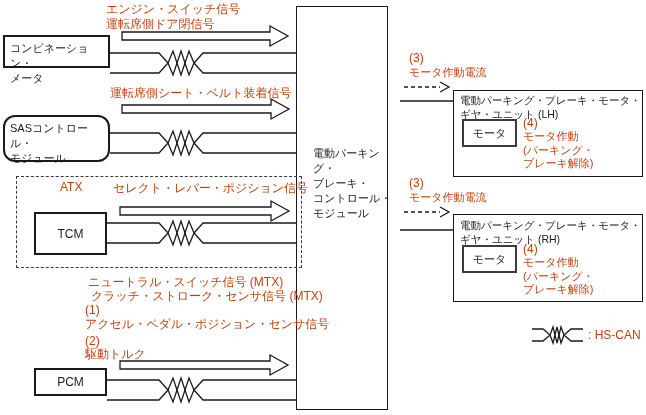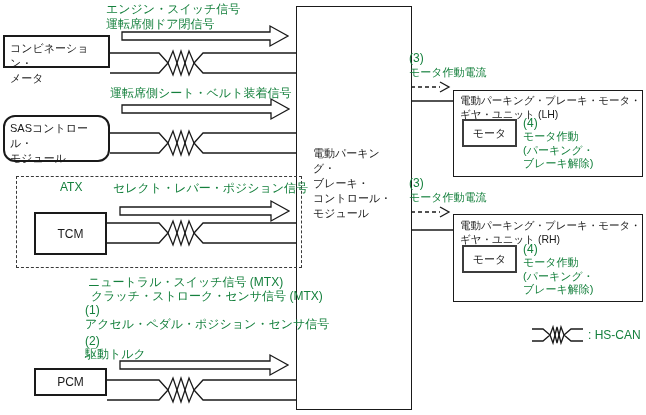--- a/index.html
+++ b/index.html
@@ -4,21 +4,21 @@
 <style>
   html,body{margin:0;padding:0;background:#fff;}
   #canvas{
     position:relative;width:646px;height:415px;background:#fff;overflow:hidden;
     font-family:"Liberation Sans","DejaVu Sans",sans-serif;color:#1a1a1a;
   }
   #wires{position:absolute;left:0;top:0;}
   .box{position:absolute;box-sizing:border-box;background:#fff;border:2px solid #1a1a1a;}
   .box.thin{border-width:1.5px;}
   .dashedbox{position:absolute;box-sizing:border-box;background:transparent;border:1.5px dashed #3a3a3a;}
-  .lbl{position:absolute;white-space:pre-line;font-size:11px;line-height:14px;color:#15803d;}
+  .lbl{position:absolute;white-space:pre-line;font-size:11px;line-height:14px;color:#c2410c;}
   .lbl.sig{font-size:12px;line-height:15px;}
   .lbl.latin{font-size:12px;line-height:14px;}
   .boxtext{position:absolute;white-space:pre-line;font-size:11px;line-height:15px;}
   .center{display:flex;align-items:center;justify-content:center;font-size:12px;}
   [data-bind]{white-space:pre-line;}
 </style>
 </head>
 <body>
 
 <div id="canvas">
@@ -93,21 +93,21 @@
   </div>
 
   <div class="box center" style="left:34px;top:212px;width:73px;height:43px;">
     <span data-bind="boxes.tcm">TCM</span>
   </div>
 
   <div class="box center" style="left:34px;top:368px;width:73px;height:28px;">
     <span data-bind="boxes.pcm">PCM</span>
   </div>
 
-  <div class="box thin" style="left:296px;top:6px;width:116px;height:404px;">
+  <div class="box thin" style="left:296px;top:6px;width:92px;height:404px;">
     <div class="boxtext" style="left:16px;top:139px;width:86px;" data-bind="boxes.epb_control_module">電動パーキング・
 ブレーキ・
 コントロール・
 モジュール</div>
   </div>
 
   <div class="box thin" style="left:453px;top:90px;width:190px;height:87px;">
     <div class="boxtext" style="left:6px;top:2px;font-size:10.5px;line-height:14px;width:182px;" data-bind="boxes.epb_motor_gear_unit_lh">電動パーキング・ブレーキ・モータ・
 ギヤ・ユニット (LH)</div>
     <div class="box center" style="left:8px;top:28px;width:55px;height:28px;border-width:2px;border-color:#3c3c3c;font-size:11px;">

